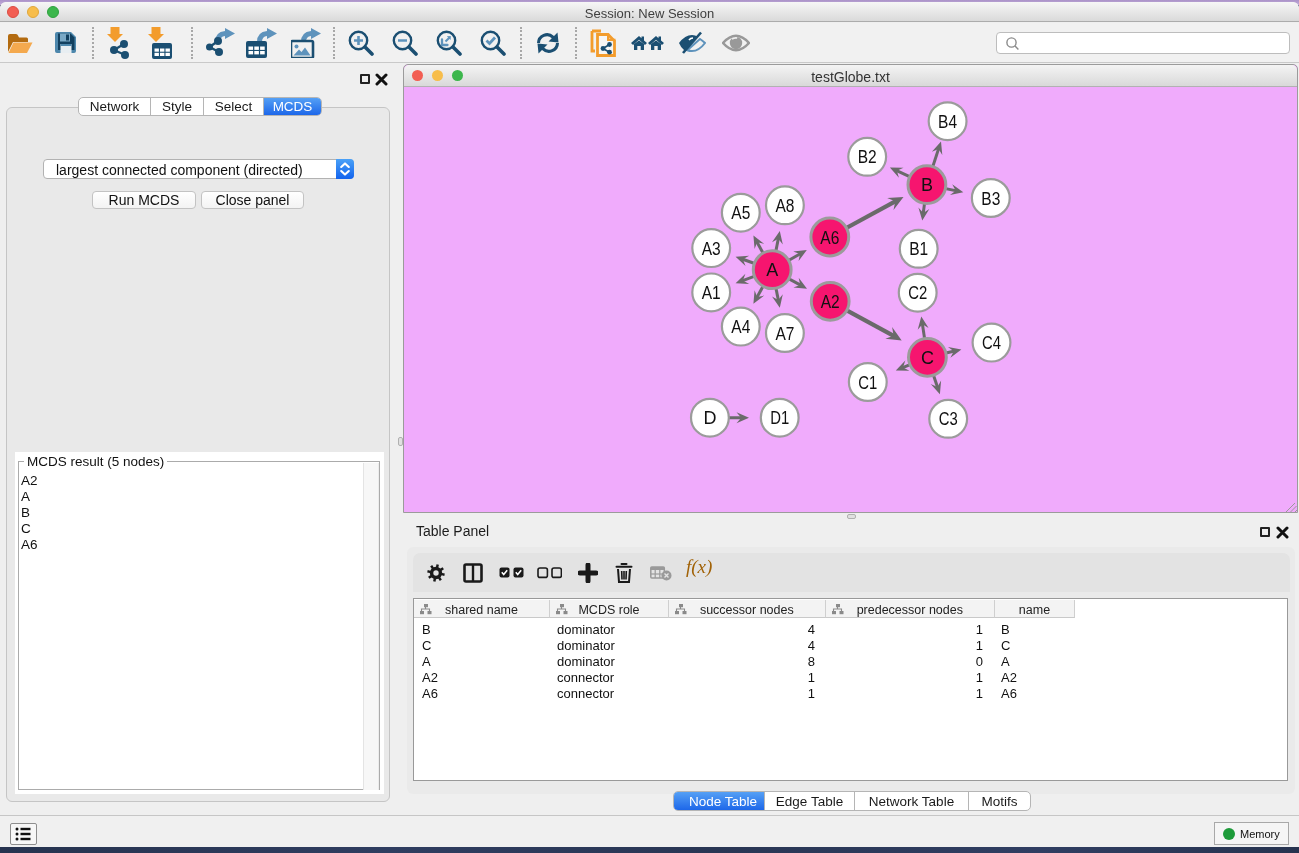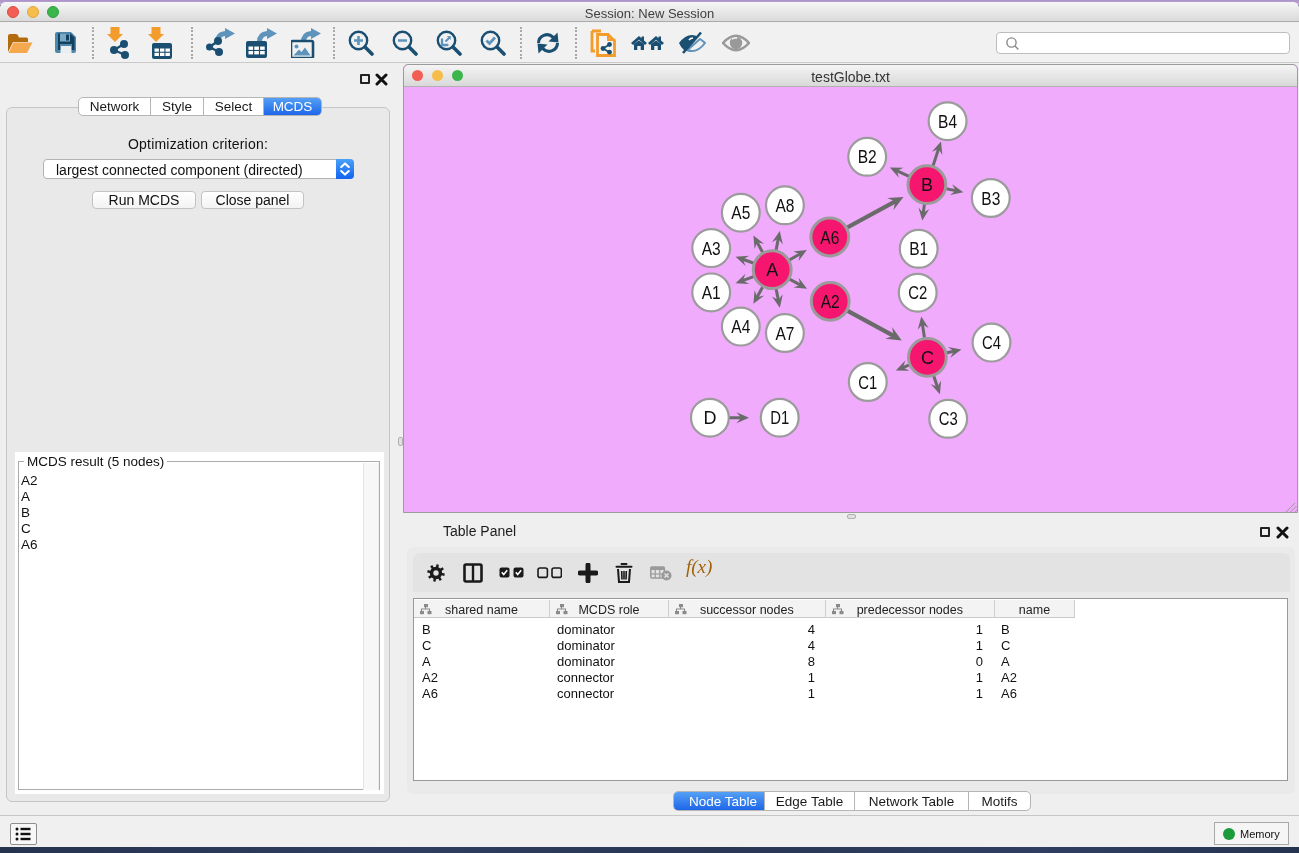--- a/index.html
+++ b/index.html
@@ -229,21 +229,20 @@
   <svg class="abs" style="left:375px;top:71px;" width="13" height="13" viewBox="0 0 13 13">
     <path d="M2 2 L11 11 M11 2 L2 11" stroke="#111" stroke-width="3" stroke-linecap="round"></path>
   </svg>
   <div class="abs seg" style="left:78px;top:95px;">
     <div style="width:72px;">Network</div>
     <div style="width:53px;">Style</div>
     <div style="width:60px;">Select</div>
     <div class="sel" style="width:57px;">MCDS</div>
   </div>
   <div id="cpanel" class="abs"></div>
-  <div id="optlabel" class="abs">Optimization criterion:</div>
   <div id="dropdown" class="abs">
     <span class="abs" style="left:12px;top:2px;">largest connected component (directed)</span>
     <div id="dropstep" class="abs">
       <svg width="18" height="20" viewBox="0 0 18 20">
         <path d="M5.2 8 L9 4.4 L12.8 8" fill="none" stroke="#fff" stroke-width="2.1" stroke-linecap="round" stroke-linejoin="round"></path>
         <path d="M5.2 12 L9 15.6 L12.8 12" fill="none" stroke="#fff" stroke-width="2.1" stroke-linecap="round" stroke-linejoin="round"></path>
       </svg>
     </div>
   </div>
   <div class="abs btn" style="left:92px;top:189px;width:104px;">Run MCDS</div>
@@ -345,21 +344,21 @@
       <text x="375.7" y="339.2" text-anchor="middle" font-size="18" textLength="19" lengthAdjust="spacingAndGlyphs" fill="#111">D1</text>
     </svg>
     <svg class="abs" style="left:881px;top:437px;" width="13" height="11" viewBox="0 0 13 11">
       <path d="M1 10 L10 1 M5 10.5 L11.5 4 M9 11 L12.5 7.5" stroke="#9a9a9a" stroke-width="1"></path>
     </svg>
   </div>
 
   <div class="abs divider-h" style="left:397.5px;top:435px;width:5px;height:9px;"></div>
   <div class="abs divider-h" style="left:847px;top:512px;width:9px;height:5px;"></div>
 
-  <div class="abs ptitle" style="left:416px;top:521px;margin-left:27px;">Table Panel</div>
+  <div class="abs ptitle" style="left:416px;top:521px;">Table Panel</div>
   <div class="abs winbtn-sq" style="left:1260px;top:525px;"></div>
   <svg class="abs" style="left:1276px;top:524px;" width="13" height="13" viewBox="0 0 13 13">
     <path d="M2 2 L11 11 M11 2 L2 11" stroke="#111" stroke-width="3" stroke-linecap="round"></path>
   </svg>
   <div id="tpanel-inner" class="abs"></div>
   <div id="ttoolbar" class="abs">
     <svg class="abs" style="left:14px;top:11px;" width="18" height="18" viewBox="0 0 18 18">
         <path d="M9.48,0.21 L11.92,0.70 L11.37,3.27 L13.38,4.62 L15.56,3.13 L16.93,5.19 L14.73,6.63 L15.20,9.00 L17.79,9.48 L17.30,11.92 L14.73,11.37 L13.38,13.38 L14.87,15.56 L12.81,16.93 L11.37,14.73 L9.00,15.20 L8.52,17.79 L6.08,17.30 L6.63,14.73 L4.62,13.38 L2.44,14.87 L1.07,12.81 L3.27,11.37 L2.80,9.00 L0.21,8.52 L0.70,6.08 L3.27,6.63 L4.62,4.62 L3.13,2.44 L5.19,1.07 L6.63,3.27 L9.00,2.80 Z M11.70,9.00 A2.7,2.7 0 1 0 6.30,9.00 A2.7,2.7 0 1 0 11.70,9.00 Z" fill="#1a1a1a" fill-rule="evenodd"></path>
       </svg>
     <svg class="abs" style="left:50px;top:10px;" width="20" height="20" viewBox="0 0 20 20">

